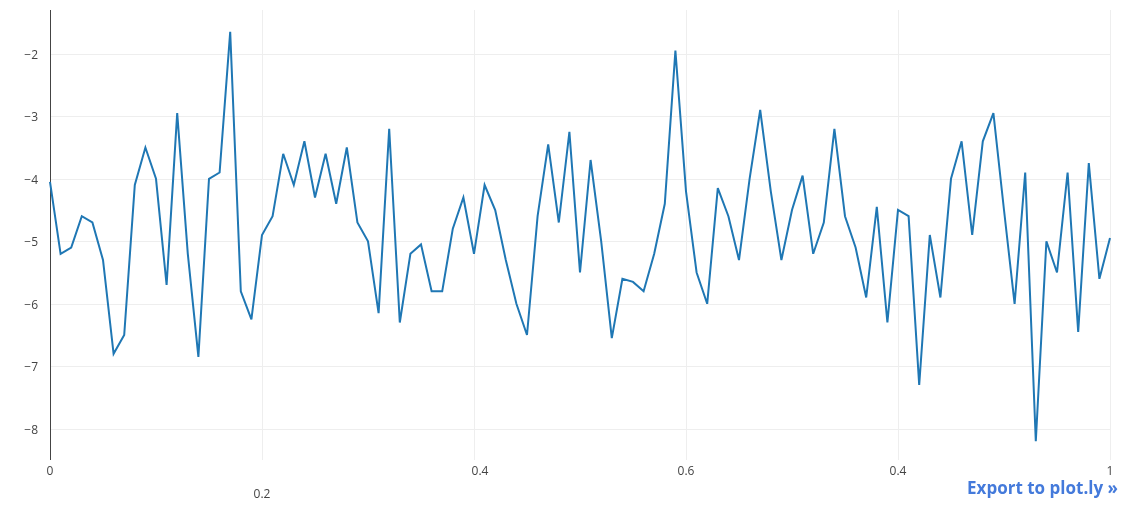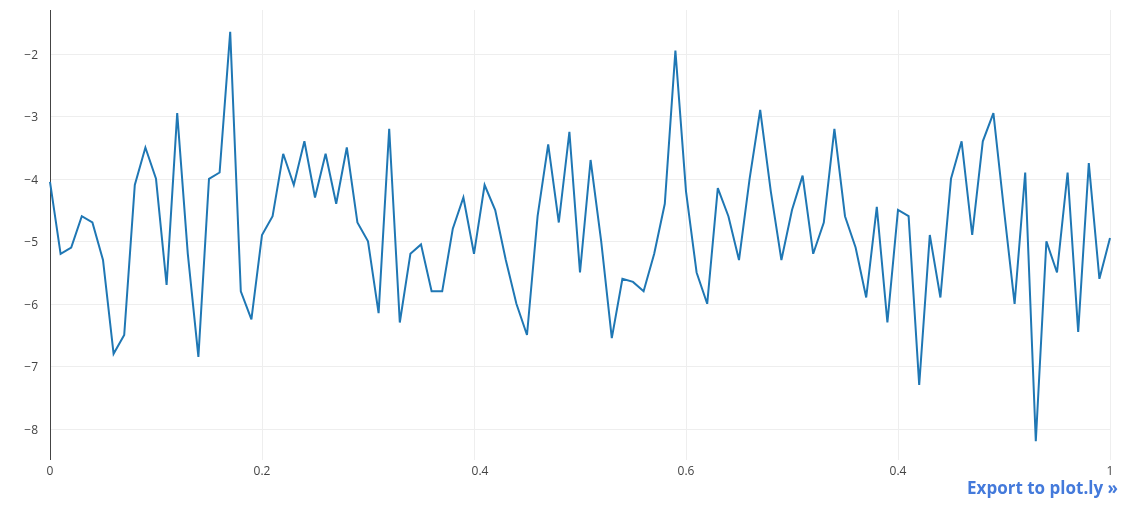--- a/index.html
+++ b/index.html
@@ -88,21 +88,21 @@
       <div class="grid-h" style="top: 43.75px;"></div>
     </div>
   <div class="zero-v" style="left:0px"></div>
   <svg class="line">
     <polyline id="trace0" fill="none" stroke="#1f77b4" stroke-width="2" points="0.0,171.9 10.6,243.8 21.2,237.5 31.8,206.2 42.4,212.5 53.0,250.0 63.6,343.8 74.2,325.0 84.8,175.0 95.4,137.5 106.0,168.8 116.6,275.0 127.2,103.1 137.8,243.8 148.4,346.9 159.0,168.8 169.6,162.5 180.2,21.9 190.8,281.3 201.4,309.4 212.0,225.0 222.6,206.2 233.2,143.8 243.8,175.0 254.4,131.3 265.0,187.5 275.6,143.8 286.2,193.8 296.8,137.5 307.4,212.5 318.0,231.3 328.6,303.1 339.2,118.8 349.8,312.5 360.4,243.8 371.0,234.4 381.6,281.3 392.2,281.3 402.8,218.7 413.4,187.5 424.0,243.8 434.6,175.0 445.2,200.0 455.8,250.0 466.4,293.8 477.0,325.0 487.6,206.2 498.2,134.4 508.8,212.5 519.4,121.9 530.0,262.5 540.6,150.0 551.2,231.3 561.8,328.1 572.4,268.8 583.0,271.9 593.6,281.3 604.2,243.8 614.8,193.8 625.4,40.6 636.0,181.3 646.6,262.5 657.2,293.8 667.8,178.1 678.4,206.2 689.0,250.0 699.6,168.8 710.2,100.0 720.8,181.3 731.4,250.0 742.0,200.0 752.6,165.6 763.2,243.8 773.8,212.5 784.4,118.8 795.0,206.2 805.6,237.5 816.2,287.5 826.8,196.9 837.4,312.5 848.0,200.0 858.6,206.2 869.2,375.0 879.8,225.0 890.4,287.5 901.0,168.8 911.6,131.3 922.2,225.0 932.8,131.3 943.4,103.1 954.0,200.0 964.6,293.8 975.2,162.5 985.8,431.2 996.4,231.3 1007.0,262.5 1017.6,162.5 1028.2,321.9 1038.8,153.1 1049.4,268.8 1060.0,228.1"></polyline>
   </svg>
 </div>
 
 <div id="tick-container">
     <div class="tick-x" style="left: 50px;">0</div>
-    <div class="tick-x" style="left: 262px;">0.2</div>
+    <div class="tick-x" style="left: 262px; margin-top: 23px;">0.2</div>
     <div class="tick-x" style="left: 480px;">0.4</div>
     <div class="tick-x" style="left: 686px;">0.6</div>
     <div class="tick-x" style="left: 898px;">0.4</div>
     <div class="tick-x" style="left: 1110px;">1</div>
     <div class="tick-y" style="top: 428.75px;">−8</div>
     <div class="tick-y" style="top: 366.25px;">−7</div>
     <div class="tick-y" style="top: 303.75px;">−6</div>
     <div class="tick-y" style="top: 241.25px;">−5</div>
     <div class="tick-y" style="top: 178.75px;">−4</div>
     <div class="tick-y" style="top: 116.25px;">−3</div>

